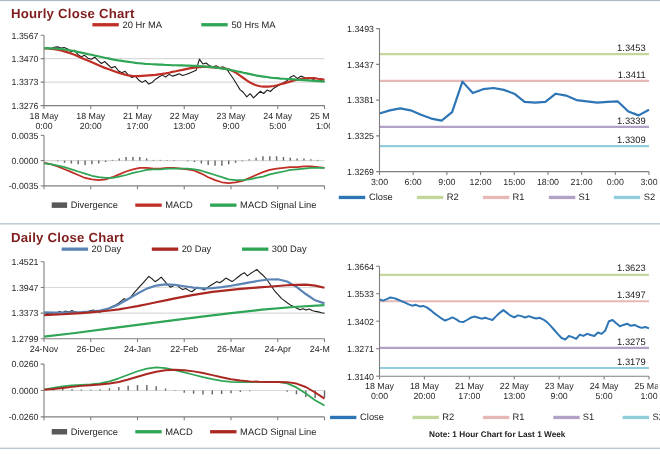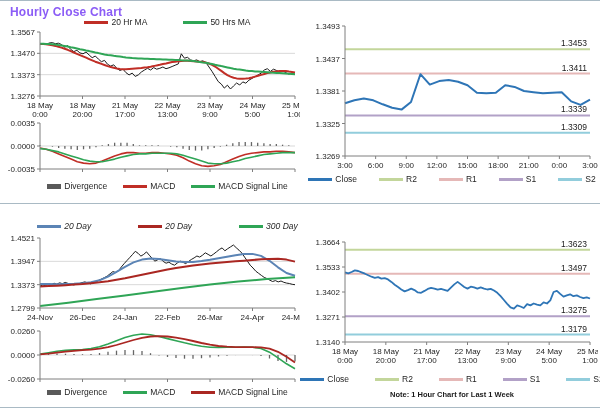--- a/index.html
+++ b/index.html
@@ -1,19 +1,19 @@
 <!DOCTYPE html>
 <html><head>
 <meta charset="utf-8">
 <style>
   html,body{margin:0;padding:0;background:#fff;}
   #canvas{position:relative;width:600px;height:413px;background:#fff;overflow:hidden;
     font-family:"Liberation Sans",sans-serif;color:#262626;}
   .hr{position:absolute;left:0;width:600px;height:1px;background:#a9bac4;}
-  .title{position:absolute;font-size:12px;font-weight:bold;color:#8b5cf6;letter-spacing:0.2px;}
+  .title{position:absolute;font-size:12px;font-weight:bold;color:#7f1d1d;letter-spacing:0.2px;}
   .legend{position:absolute;display:flex;justify-content:center;align-items:center;}
   .legend .li{display:flex;align-items:center;white-space:nowrap;}
   .legend .sw{display:inline-block;margin-right:3px;}
   .legend .lb{font-size:8.5px;color:#262626;}
   .note{position:absolute;text-align:center;font-size:7.5px;font-weight:bold;color:#1a1a1a;}
   svg{position:absolute;}
   svg text{font-family:"Liberation Sans",sans-serif;}
 </style>
 </head>
 <body>
@@ -206,21 +206,22 @@
         <span class="lb">S1</span>
       </span>
       <span class="li">
         <span class="sw" style="background: rgb(146, 205, 220); width: 24px; height: 3px;"></span>
         <span class="lb">S2</span>
       </span>
     </div>
 
   <div class="hr" style="top:203px;"></div>
 
-  <div class="legend" style="left:40px;top:221px;width:255px;gap:47px;font-style:italic;">
+  <div class="title" style="left:10px;top:209px;">Daily Close Chart</div>
+  <div class="legend" style="left:40px;top:221px;width:255px;gap:28px;">
       <span class="li">
         <span class="sw" style="background: rgb(91, 132, 181); width: 24px; height: 3px;"></span>
         <span class="lb">20 Day</span>
       </span>
       <span class="li">
         <span class="sw" style="background: rgb(170, 39, 34); width: 24px; height: 3px;"></span>
         <span class="lb">20 Day</span>
       </span>
       <span class="li">
         <span class="sw" style="background: rgb(47, 165, 86); width: 24px; height: 3px;"></span>

